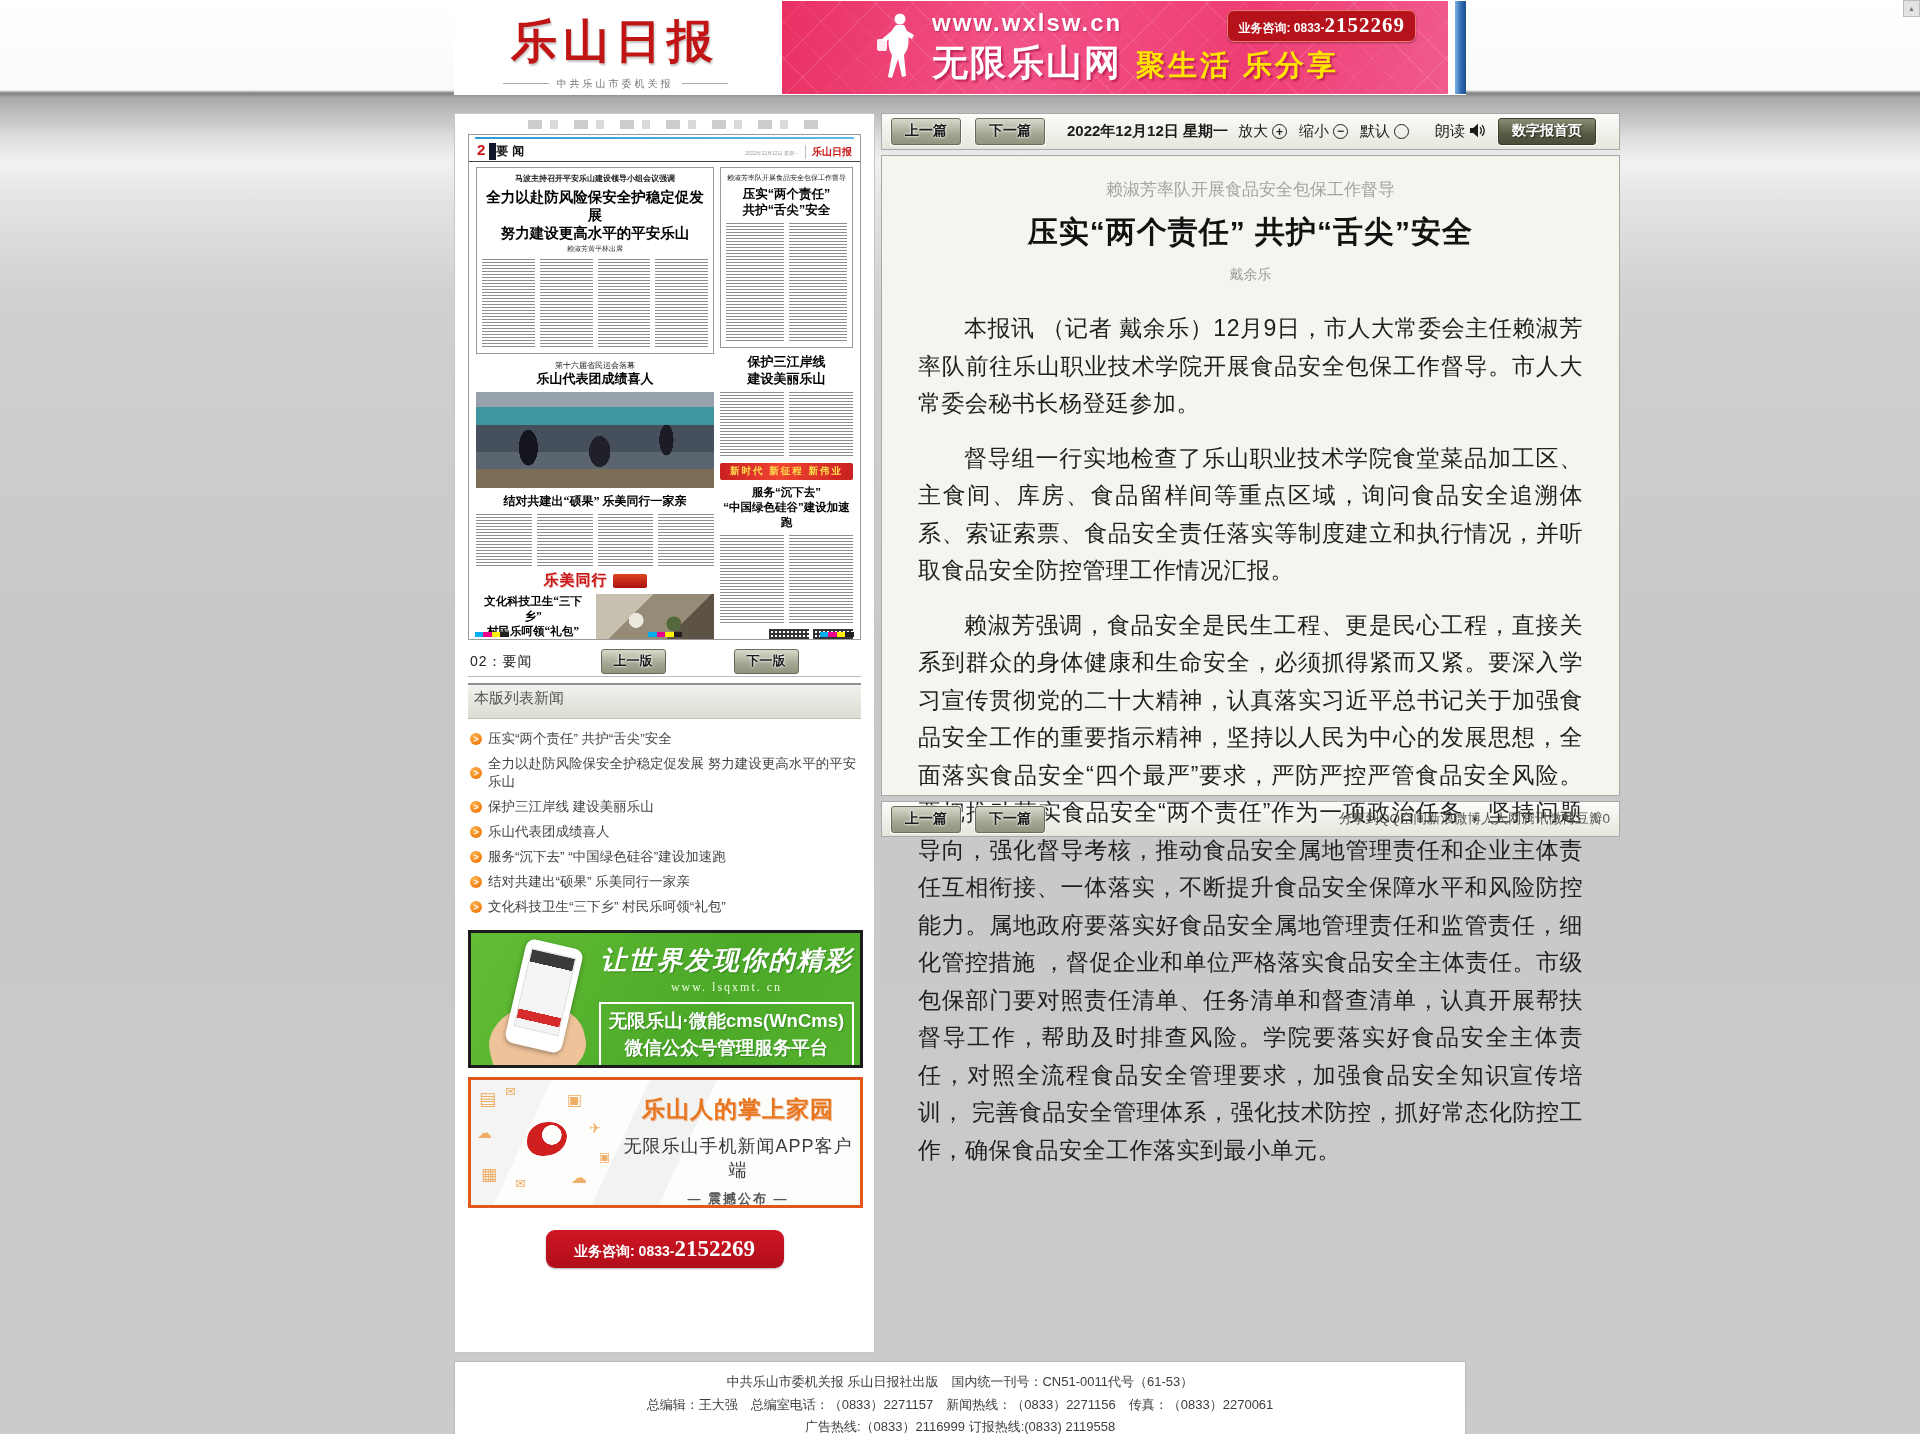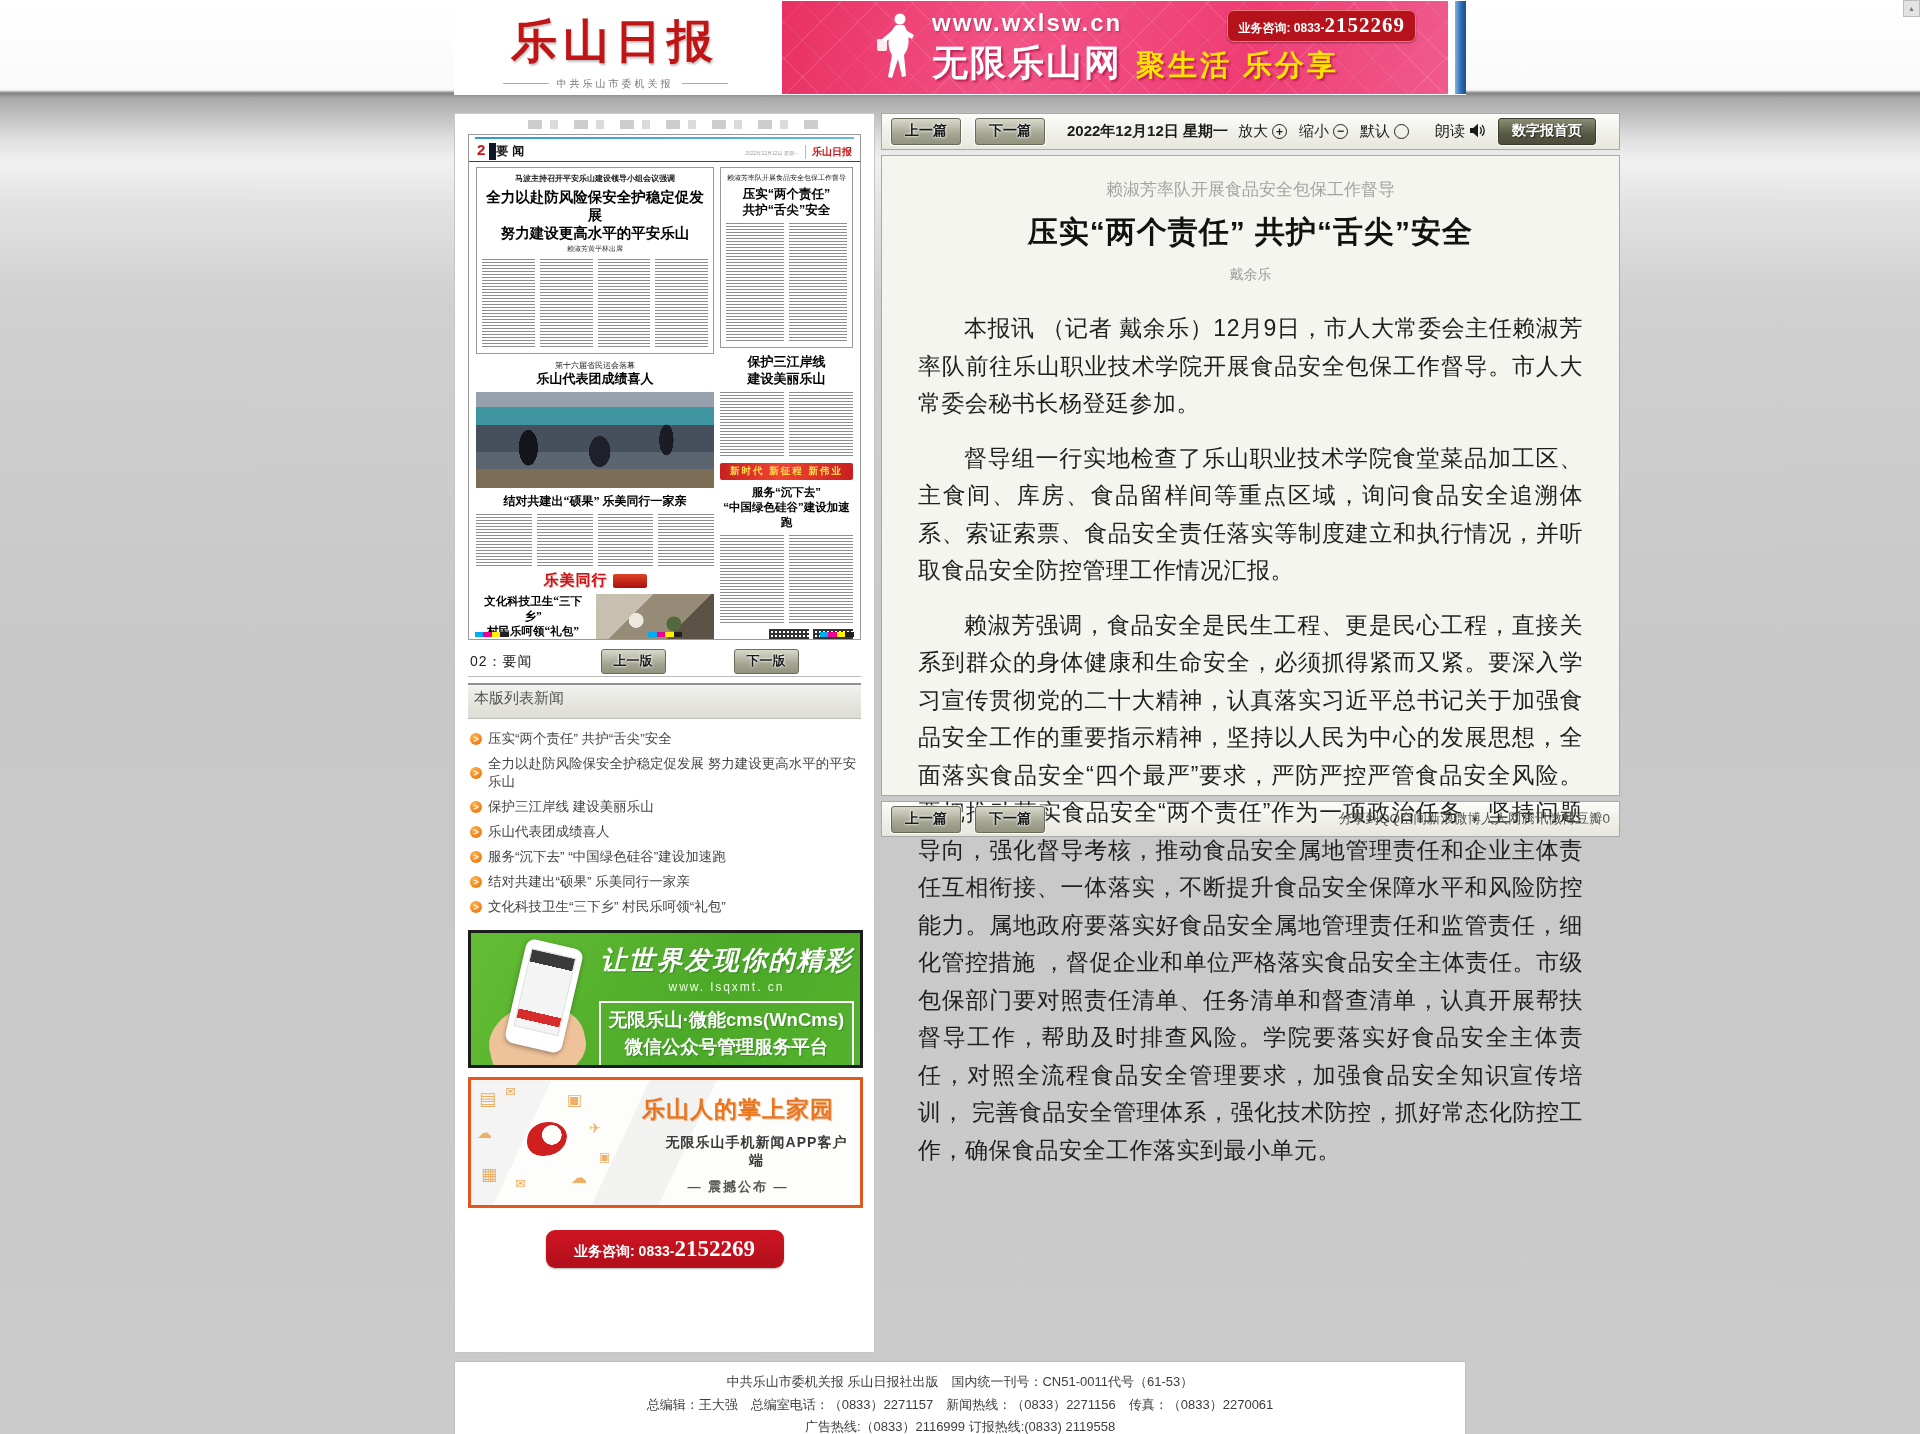--- a/index.html
+++ b/index.html
@@ -144,39 +144,39 @@
     background:#efc39a; border-radius:48% 52% 40% 40%; transform:rotate(-12deg); }
   .g-phone { position:absolute; left:44px; top:10px; width:58px; height:106px;
     background:#fff; border-radius:9px; transform:rotate(13deg);
     box-shadow:0 2px 5px rgba(0,0,0,.35); }
   .g-screen { margin:9px 6px 0; height:80px; border:1px solid #ddd;
     background:linear-gradient(#3a3a3a 0 16%,#f4f4f4 16% 78%,#d62c2c 78% 90%,#f4f4f4 90% 100%); }
   .g-right { position:absolute; left:128px; top:10px; width:255px; text-align:center; }
   .g-tagline { color:#fff; font-size:26px; font-weight:bold; font-style:italic;
     letter-spacing:2px; text-shadow:1px 1px 1px rgba(0,80,0,.4); }
   .g-url { color:#eaffdd; font-size:12px; letter-spacing:2px; margin-top:2px;
-    font-family:Liberation Sans, sans-serif; }
+    font-family:Liberation Serif, serif; }
   .g-box { margin-top:7px; border:2px solid #fff; padding:4px 4px; }
   .g-box div { color:#fff; font-size:18.5px; font-weight:bold; line-height:1.45;
     text-shadow:1px 1px 1px rgba(0,80,0,.35); }
   .ad-orange { margin-top:9px; width:395px; height:131px; border:3px solid #e2571d;
     position:relative; overflow:hidden;
     background:
       linear-gradient(115deg, rgba(240,240,240,.7) 0 18%, transparent 18% 40%, rgba(235,235,235,.6) 40% 55%, transparent 55%),
       #fdfdfb; }
   .o-icons { position:absolute; left:0; top:0; width:150px; height:100%; color:#eda24e; }
   .o-icons span { position:absolute; opacity:.85; }
   .o-logo { position:absolute; left:56px; top:42px; width:40px; height:34px; background:#cf1f1f;
     border-radius:55% 45% 60% 40%;
     -webkit-mask:radial-gradient(circle 10px at 62% 38%, transparent 96%, #000 100%), linear-gradient(#000,#000);
     mask:radial-gradient(circle 10px at 62% 38%, transparent 96%, #000 100%); }
   .o-right { position:absolute; left:152px; top:14px; width:230px; text-align:center; }
   .o-title { color:#e8761f; font-size:23px; font-weight:bold; letter-spacing:1px;
     font-family:"Liberation Serif","DejaVu Serif",serif; text-shadow:1px 1px 0 rgba(220,90,20,.35); }
-  .o-line1 { margin-top:9px; color:#3a3a3a; font-size:14px; font-weight:bold; letter-spacing:1px;margin-left:37px; }
+  .o-line1 { margin-top:9px; color:#3a3a3a; font-size:18px; font-weight:normal; letter-spacing:1px; }
   .o-line2 { margin-top:8px; color:#555; font-size:13px; font-weight:bold; letter-spacing:2px; }
   .red-btn { margin:22px auto 0; display:block; width:238px; height:38px; border:none;
     background:linear-gradient(#d01523,#b00e1a); border-radius:9px; color:#fff; cursor:pointer;
     box-shadow:0 1px 2px rgba(0,0,0,.3); white-space:nowrap; }
   .red-btn .rb-label { font-size:14px; font-weight:bold; }
   .red-btn .rb-num { font-family:"Liberation Serif","DejaVu Serif",serif; font-size:23px; font-weight:bold; }
 
   
   .toolbar { height:37px; border:1px solid #a9a9a9; background:linear-gradient(#fcfcfa,#e6e6dc);
     display:flex; align-items:center; padding:0 9px; }

